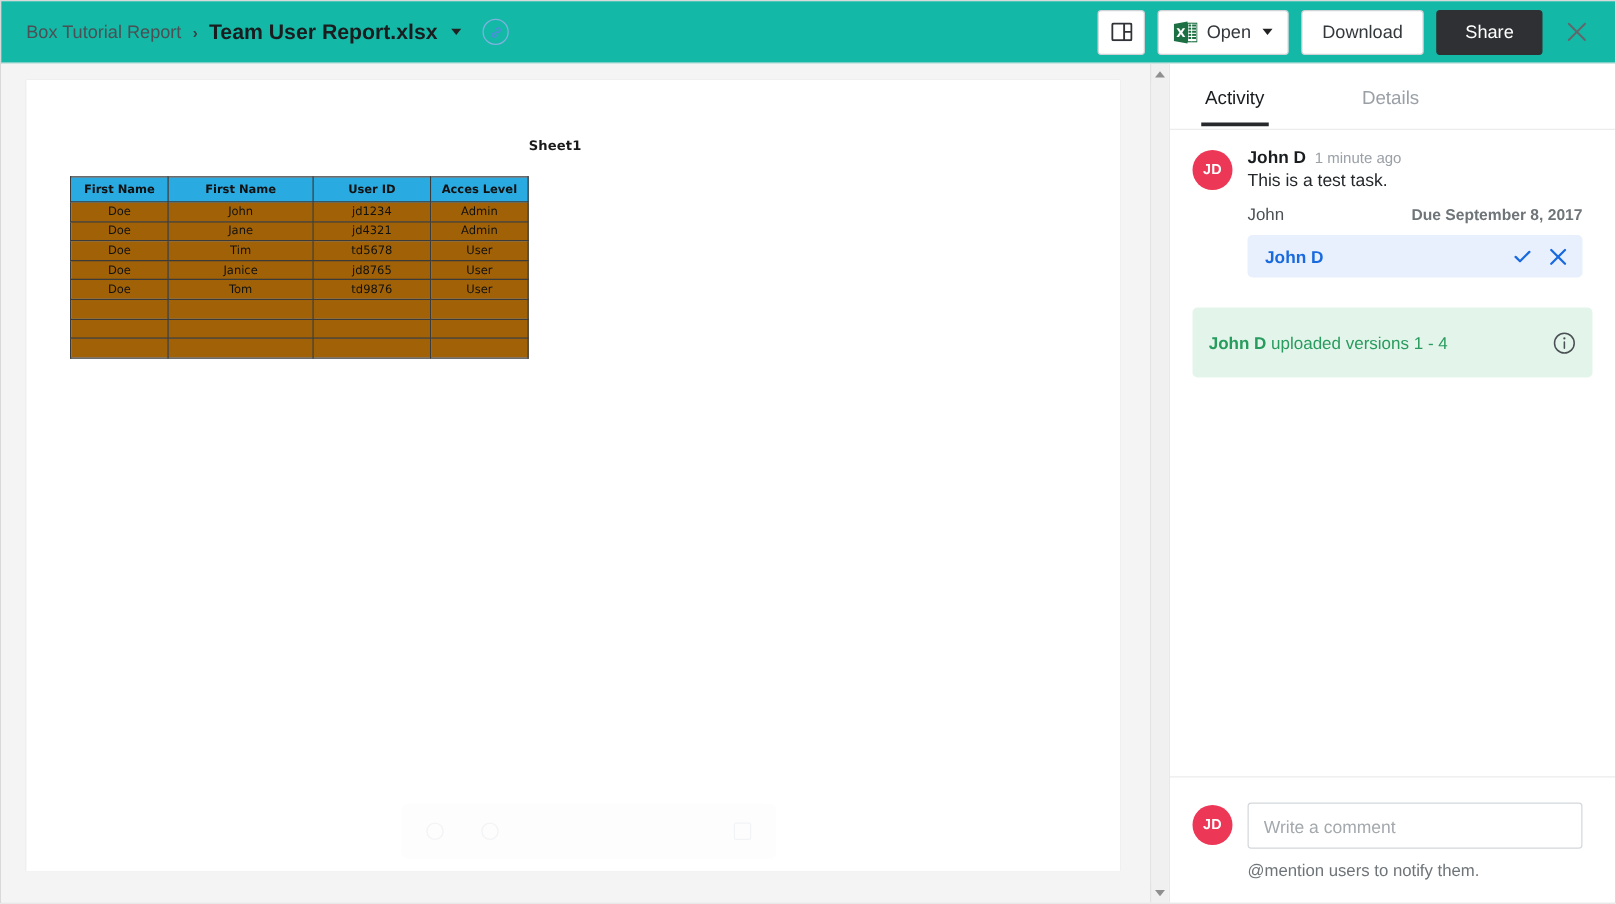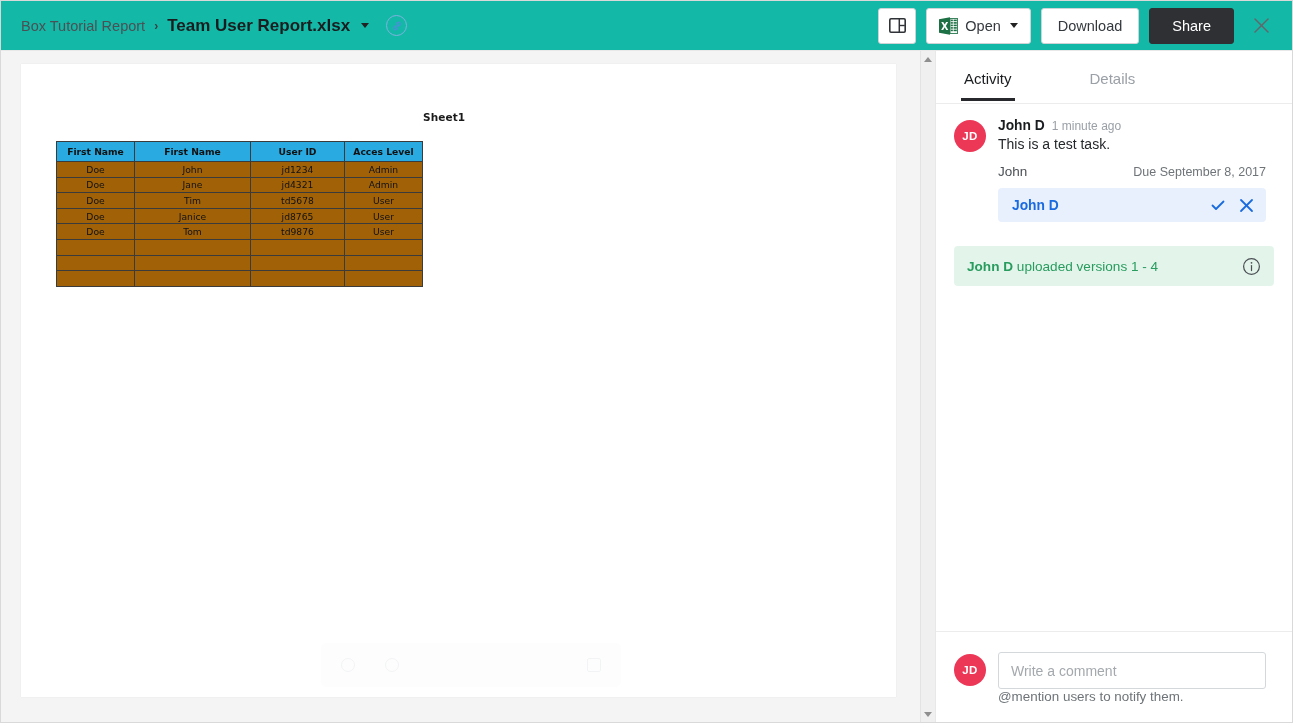--- a/index.html
+++ b/index.html
@@ -238,38 +238,38 @@
   .feed-body { flex: 1; min-width: 0; }
   .feed-line1 { display: flex; align-items: baseline; gap: 7px; }
   .author { font-size: 13.8px; font-weight: bold; color: #1a1d1f; }
   .timestamp { font-size: 12px; color: #9aa0a6; text-align: center; }
   .comment-text { font-size: 14px; color: #25282b; margin-top: 3px; }
   .task-meta {
     display: flex; align-items: baseline;
     margin-top: 12px;
   }
   .task-label { font-size: 13.5px; color: #4b5055; }
-  .task-due { margin-left: auto; font-size: 12.5px; color: #6e7478; }
+  .task-due { margin-left: auto; font-size: 12.5px; color: #6e7478; font-weight: bold; }
   .assignee-chip {
     margin-top: 9px;
     background: #e8f0fe;
     border-radius: 4px;
     height: 34px;
     display: flex; align-items: center;
     padding: 0 12px 0 14px;
   }
   .assignee-name { font-size: 13.8px; font-weight: bold; color: #186ade; }
   .chip-actions { margin-left: auto; display: flex; align-items: center; gap: 13px; }
   .chip-btn { cursor: pointer; display: flex; align-items: center; }
 
   .version-banner {
     margin: 24px 18px 0 18px;
     background: #e3f5ea;
     border-radius: 4px;
-    height: 40px;
+    height: 56px;
     display: flex; align-items: center;
     padding: 0 13px 0 13px;
   }
   .vb-text { font-size: 13.6px; color: #289b5e; }
   .vb-text b { font-weight: bold; }
   .vb-info { margin-left: auto; cursor: pointer; display: flex; }
 
   .composer {
     flex: 0 0 auto;
     border-top: 1px solid #ececec;
@@ -285,21 +285,21 @@
     font-size: 14px;
     color: #25282b;
     font-family: "Liberation Sans", sans-serif;
     background: #ffffff;
     outline: none;
   }
   .comment-input::placeholder { color: #a4a9ad; }
   .mention-hint {
     font-size: 13.4px;
     color: #6e7478;
-    margin-top: 0;
+    margin-top: 10px;
     margin-left: 44px;
   }
 </style>
 </head>
 <body>
 
 <div id="app">
 
   <div class="header">
 

